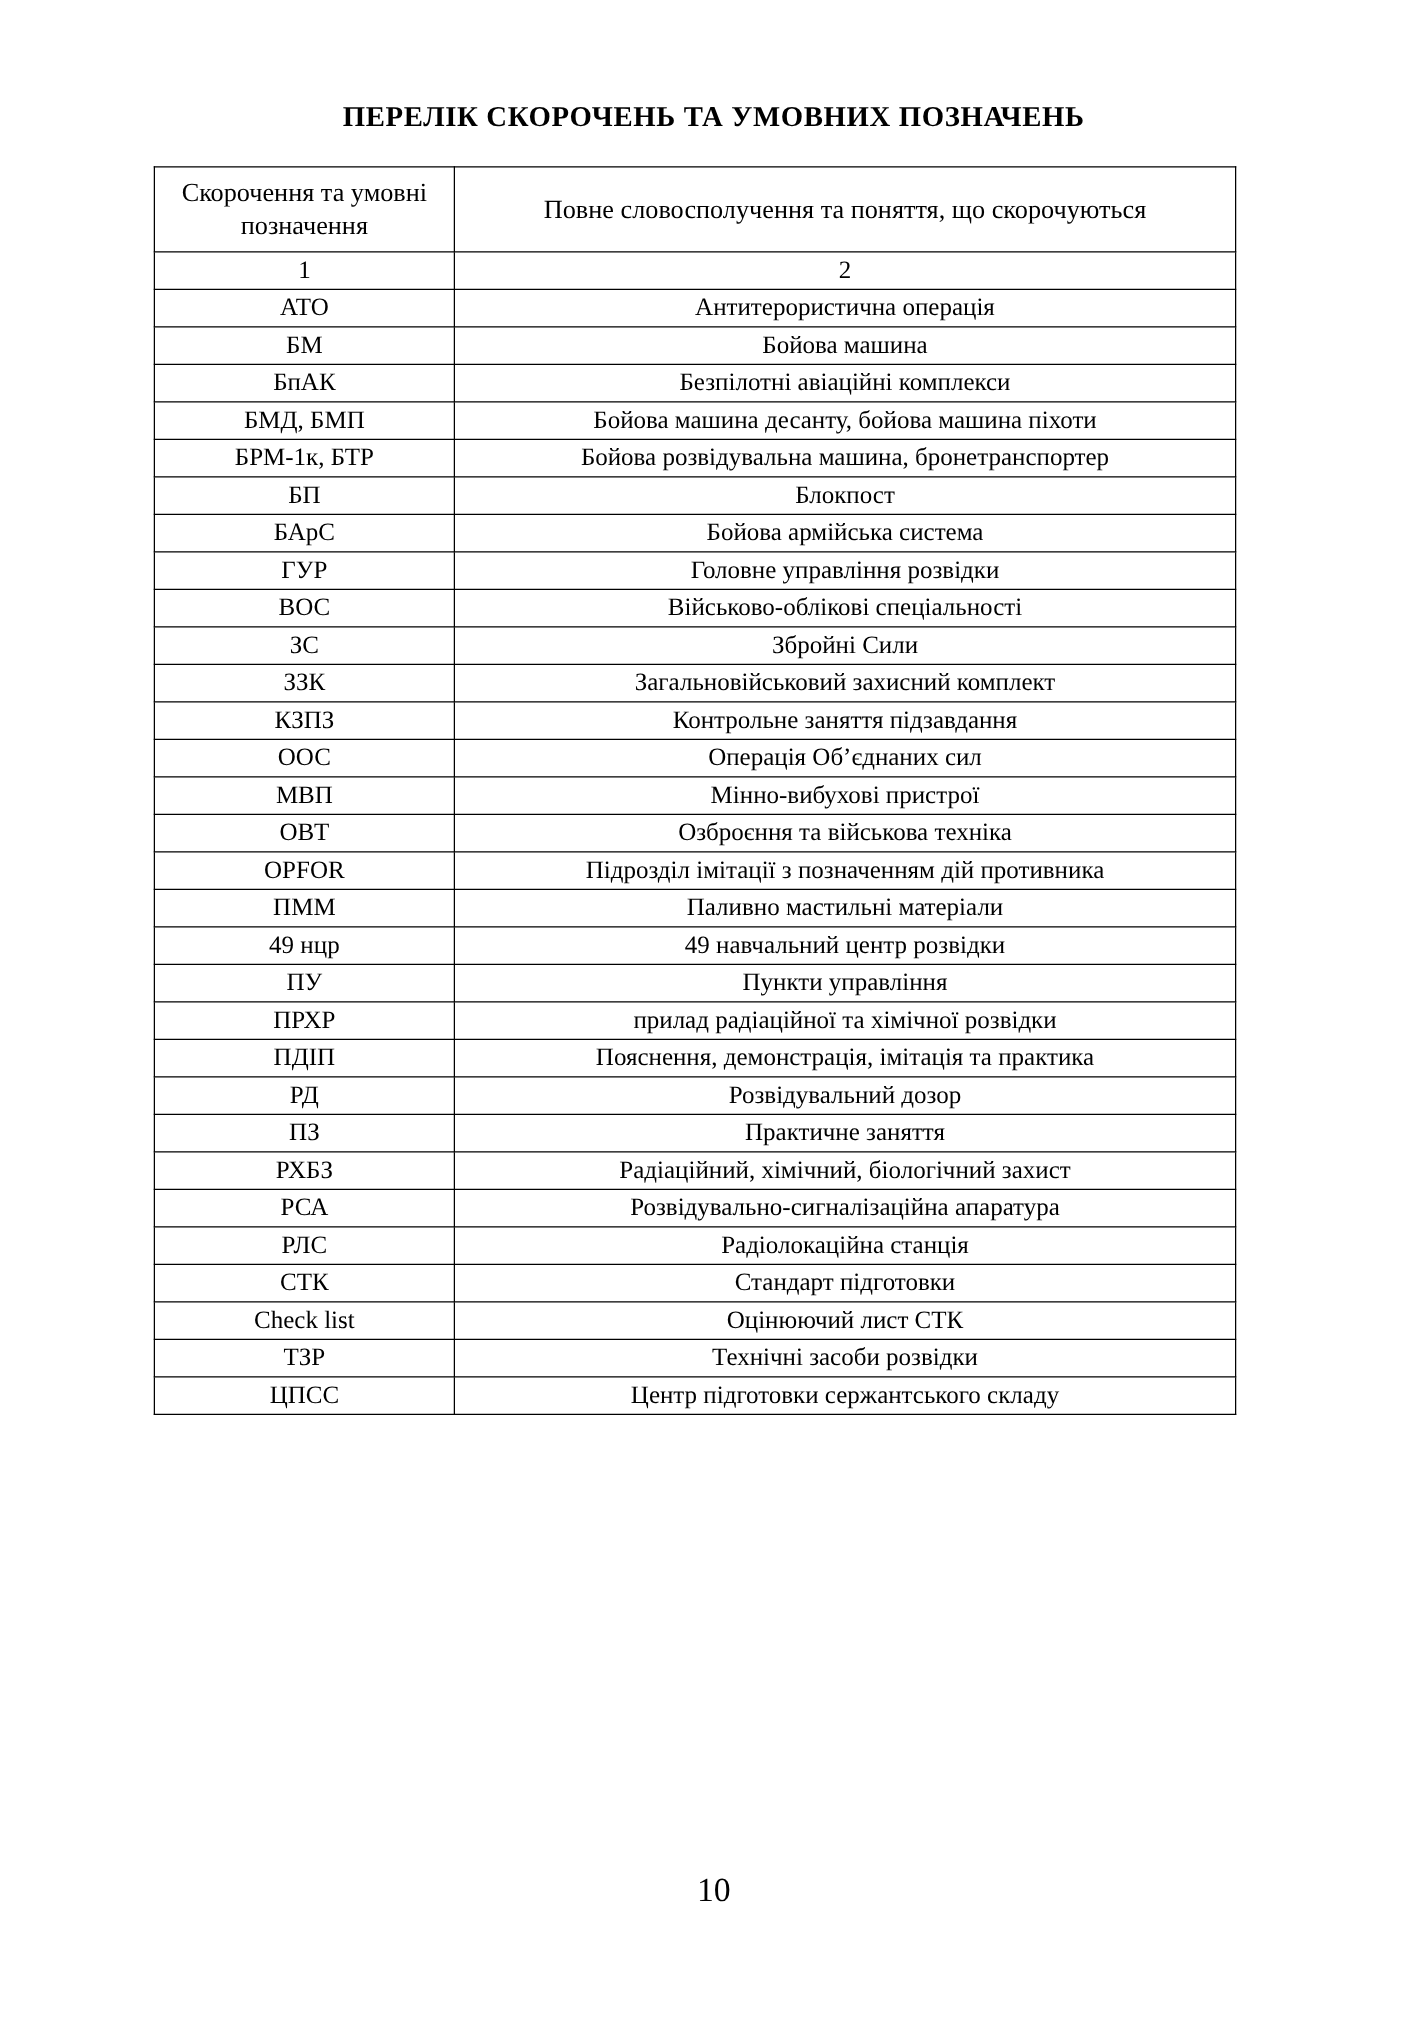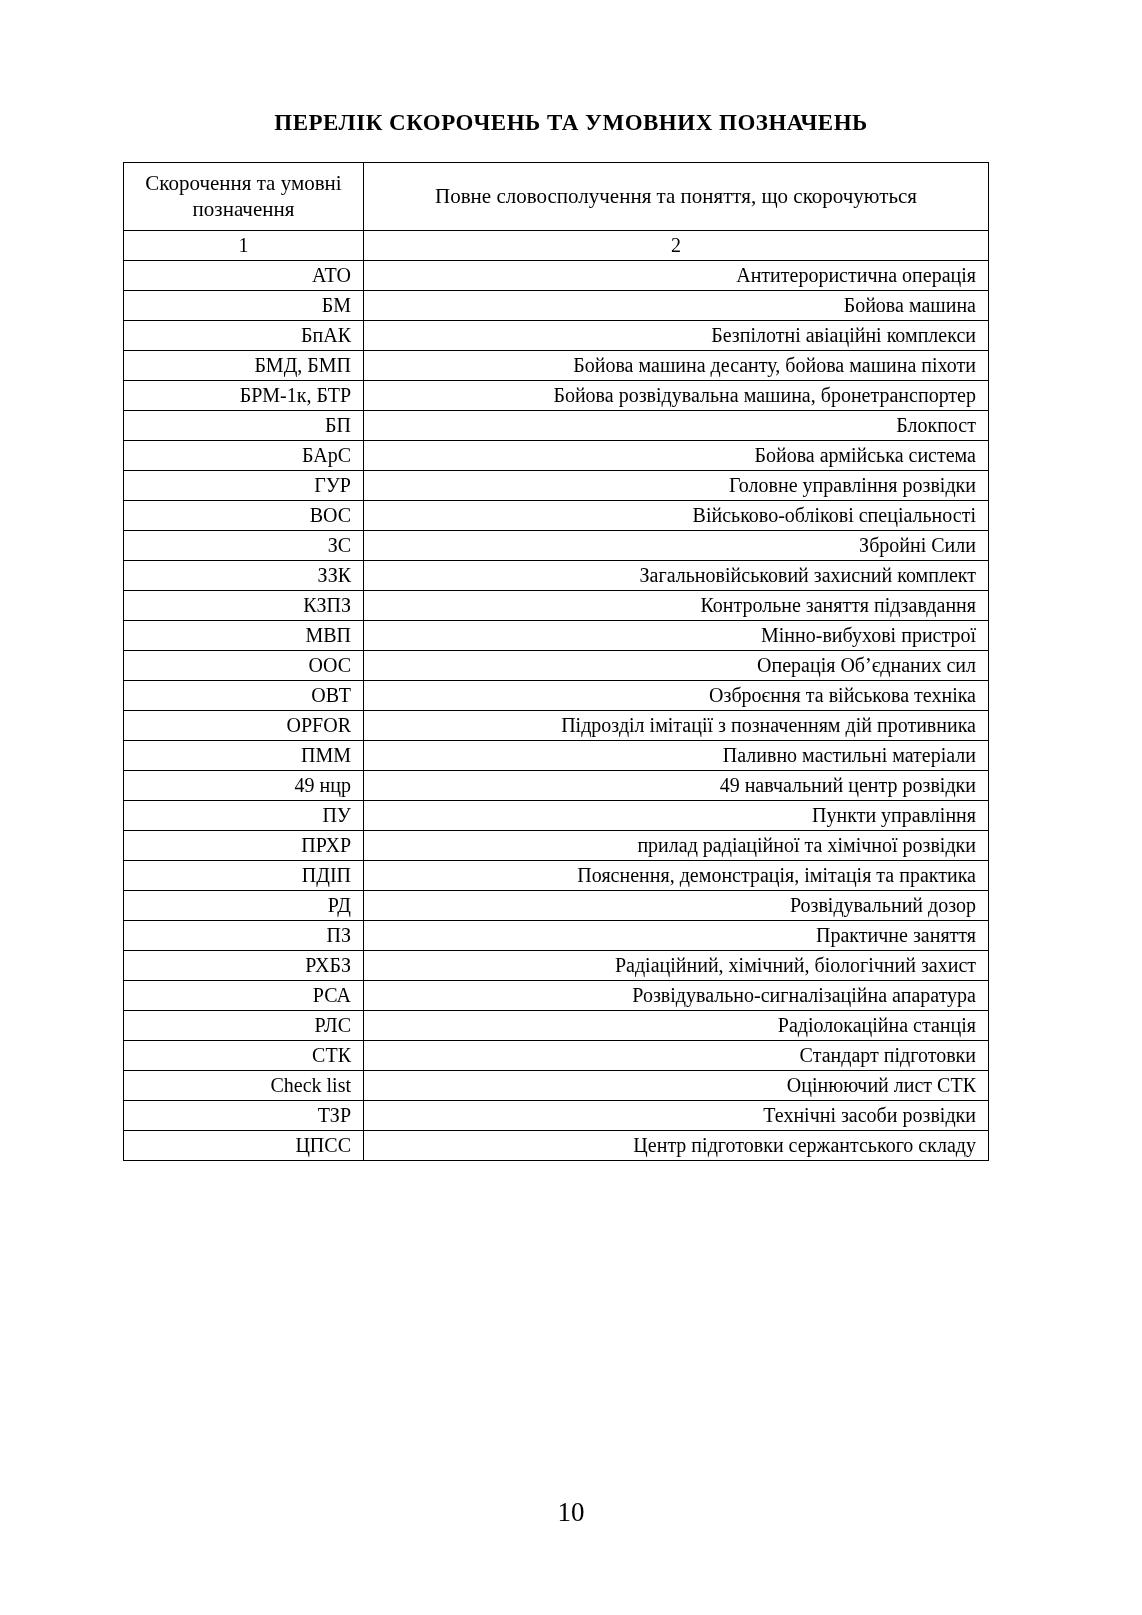--- a/index.html
+++ b/index.html
@@ -16,21 +16,21 @@
     color: #000000;
   }
   .page {
     position: relative;
     width: 1142px;
     height: 1615px;
     overflow: hidden;
   }
   .title {
     margin: 0;
-    padding-top: 110px;
+    padding-top: 81px;
     text-align: center;
     font-size: 23px;
     font-weight: bold;
     letter-spacing: 0.5px;
   }
   table.abbrev-table {
     border-collapse: collapse;
     margin-left: 123px;
     margin-top: 26px;
     width: 865px;
@@ -49,21 +49,21 @@
     text-align: center;
     vertical-align: middle;
     padding: 7px 10px;
     font-size: 21px;
   }
   table.abbrev-table td.colnum {
     text-align: center;
     padding: 2px 8px;
   }
   table.abbrev-table tbody td {
-    text-align: right;
+    text-align: center;
     padding: 2px 12px;
     height: 29px;
     vertical-align: middle;
     white-space: nowrap;
     overflow: hidden;
     margin-top: 33px;
   }
   .page-number {
     position: absolute;
     top: 1497px;
@@ -138,28 +138,28 @@
         </tr>
         <tr>
           <td>ЗЗК</td>
           <td>Загальновійськовий захисний комплект</td>
         </tr>
         <tr>
           <td>КЗПЗ</td>
           <td>Контрольне заняття підзавдання</td>
         </tr>
         <tr>
+          <td>ООС</td>
+          <td>Операція Об’єднаних сил</td>
+        </tr>
+        <tr>
           <td>МВП</td>
           <td>Мінно-вибухові пристрої</td>
         </tr>
         <tr>
-          <td>ООС</td>
-          <td>Операція Об’єднаних сил</td>
-        </tr>
-        <tr>
           <td>ОВТ</td>
           <td>Озброєння та військова техніка</td>
         </tr>
         <tr>
           <td>OPFOR</td>
           <td>Підрозділ імітації з позначенням дій противника</td>
         </tr>
         <tr>
           <td>ПММ</td>
           <td>Паливно мастильні матеріали</td>

